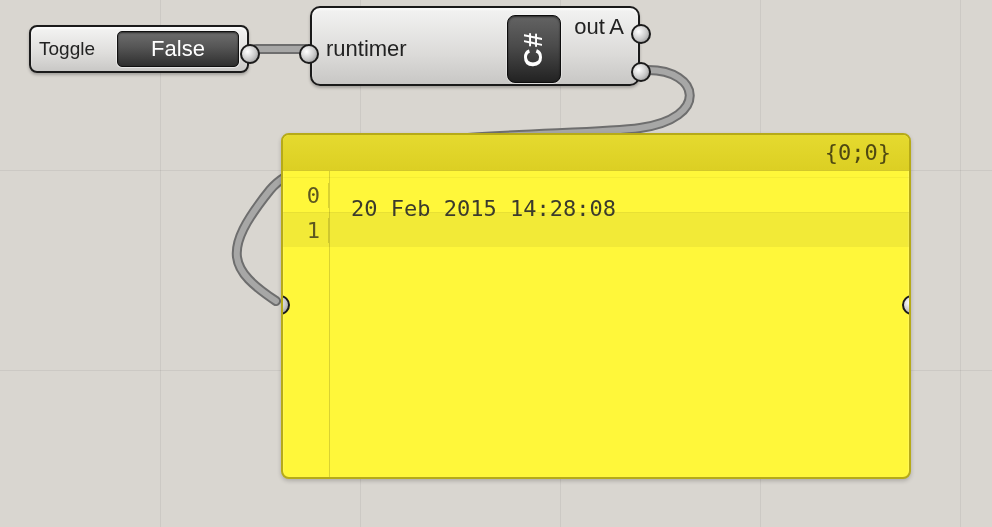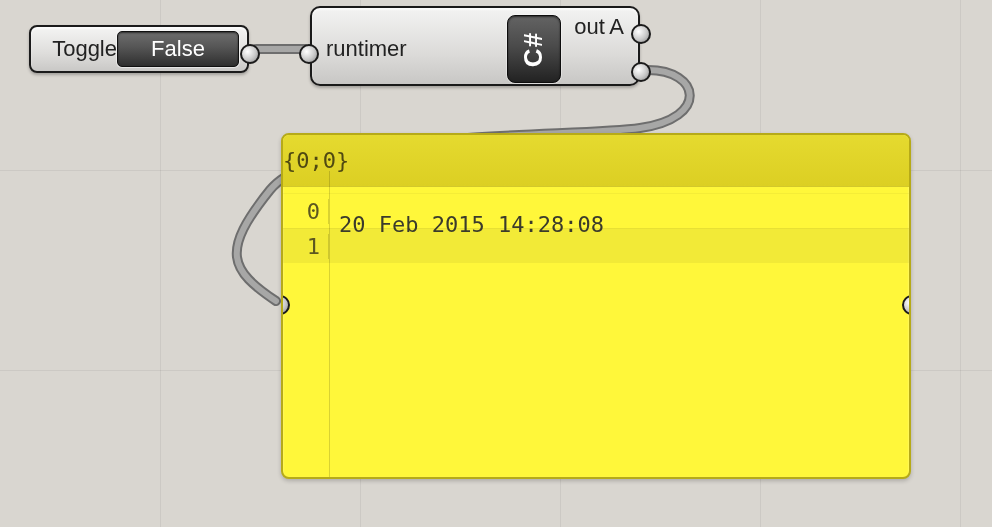--- a/index.html
+++ b/index.html
@@ -39,23 +39,22 @@
     background: linear-gradient(#f4f4f3, #dedddb 60%, #c9c8c6);
     border: 2px solid #1b1b1b;
     box-shadow: inset 0 2px 2px rgba(255,255,255,0.7), 0 2px 3px rgba(0,0,0,0.25);
     display: flex;
     align-items: center;
     box-sizing: border-box;
     padding: 4px 8px;
   }
   .toggle-label {
     flex: 0 0 78px;
-    font-size: 22px;
+    font-size: 19px;
     color: #222;
-    text-align: right;
   }
   .toggle-value {
     flex: 1;
     height: 34px;
     border-radius: 5px;
     background: linear-gradient(#6e6e6e, #555 45%, #2f2f2f);
     border: 1px solid #111;
     box-shadow: inset 0 1px 2px rgba(0,0,0,0.6), 0 0 0 1px rgba(255,255,255,0.5);
     color: #fff;
     font-size: 22px;
@@ -168,24 +167,25 @@
     width: 630px;
     height: 346px;
     border-radius: 8px;
     background: #fff73a;
     border: 2px solid #b6aa18;
     box-shadow: inset 0 1px 2px rgba(255,255,255,0.5), 0 2px 4px rgba(0,0,0,0.2);
     box-sizing: border-box;
     overflow: hidden;
   }
   .panel-header {
-    height: 52px;
+    height: 36px;
     background: linear-gradient(#e5da2f, #dccf23);
     border-bottom: 1px solid rgba(0,0,0,0.08);
     display: flex;
+    justify-content: flex-end;
     align-items: center;
     padding-right: 18px;
     font-family: "Consolas", "Menlo", monospace;
     font-size: 22px;
     color: #4f4912;
     box-sizing: border-box;
   }
   .panel-body {
     padding-top: 6px;
   }
@@ -203,21 +203,21 @@
   }
   .panel-index {
     width: 46px;
     text-align: right;
     padding-right: 8px;
     color: #5c5720;
     border-right: 1px solid rgba(0,0,0,0.15);
     box-sizing: border-box;
   }
   .panel-value {
-    padding-left: 10px;
+    padding-left: 22px;
     margin-top: 27px;
   }
   .panel-index-divider {
     position: absolute;
     left: 46px;
     top: 36px;
     bottom: 0;
     width: 0;
     border-left: 1px solid rgba(0,0,0,0.15);
   }

